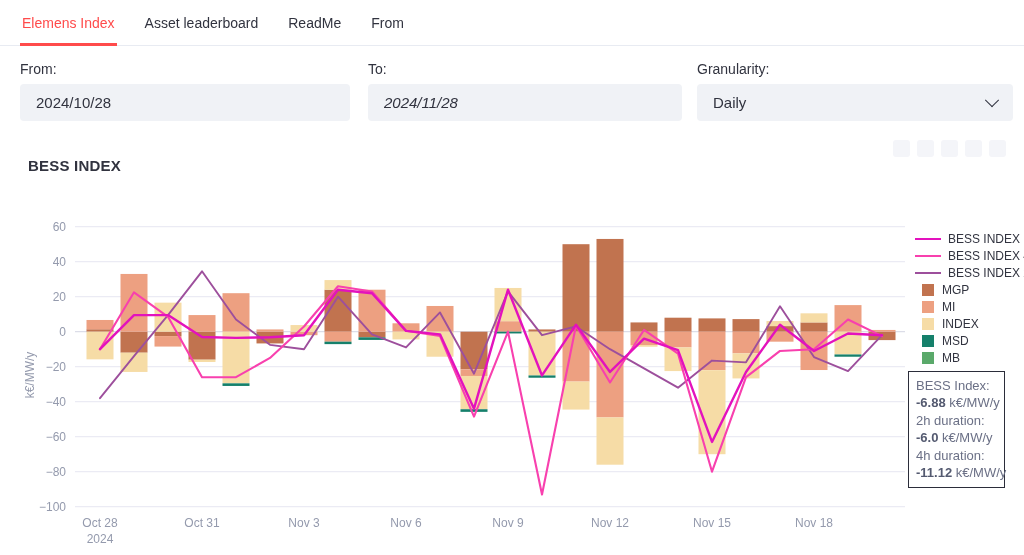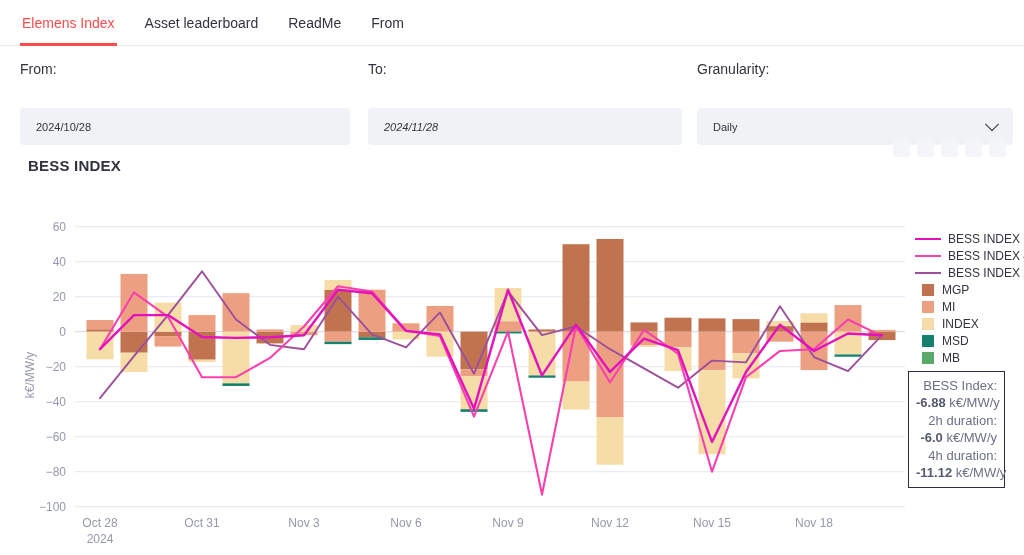--- a/index.html
+++ b/index.html
@@ -11,21 +11,21 @@
   
   .navsep{position:absolute;top:45px;left:0;width:1024px;height:1px;background:#e8ebf2;}
   .nav{position:absolute;top:0;left:20px;display:flex;gap:26px;align-items:flex-end;height:46px;}
   .tab{font-size:14px;color:#31333f;padding:0 2px 12px 2px;border-bottom:3px solid transparent;cursor:pointer;white-space:nowrap;}
   .tab.active{color:#ff4b4b;border-bottom-color:#ff4b4b;font-weight:400;}
   
   .ctrl-label{position:absolute;top:61px;font-size:14px;color:#31333f;}
   .ctrl-box{
     position:absolute;top:84px;height:37px;background:#f0f2f6;border:none;border-radius:4px;
     box-sizing:border-box;display:flex;align-items:center;padding:0 16px;
-    font-size:11px;color:#31333f;font-family:"Liberation Sans","DejaVu Sans",sans-serif;margin-top:24px;
+    font-size:15px;color:#31333f;font-family:"Liberation Sans","DejaVu Sans",sans-serif;
   }
   input.ctrl-box{outline:none;}
   .sel{justify-content:space-between;cursor:pointer;text-align:center;}
   .chev{width:9px;height:9px;border-right:1.7px solid #31333f;border-bottom:1.7px solid #31333f;
         transform:rotate(45deg) translate(-2px,-2px);}
   
   .modebar{position:absolute;top:140px;left:893px;display:flex;gap:7px;}
   .mb-icon{width:17px;height:17px;background:#f4f5f9;border-radius:3px;cursor:pointer;}
   
   .sec-title{position:absolute;top:157px;left:28px;font-size:15px;font-weight:700;color:#31333f;letter-spacing:.2px;}
@@ -33,21 +33,21 @@
   
   .legend{position:absolute;top:230px;left:915px;}
   .lg-row{display:flex;align-items:center;height:17px;cursor:pointer;}
   .lg-line{width:26px;border-top:2.6px solid;height:0;}
   .lg-sq{width:12px;height:12px;margin-left:7px;margin-right:1px;}
   .lg-lb{margin-left:7px;font-size:12px;color:#31333f;white-space:nowrap;}
   
   .infobox{
     position:absolute;top:371px;left:908px;width:97px;box-sizing:border-box;
     border:1.6px solid #2b2d3a;background:#ffffff;padding:5px 7px 6px 7px;
-    font-size:13px;line-height:17.4px;color:#6b7086;white-space:nowrap;text-align:right;
+    font-size:13px;line-height:17.4px;color:#6b7086;white-space:nowrap;
   }
   .infobox b{color:#545a70;}
 </style>
 </head>
 <body>
 
 <div class="navsep"></div>
 <nav class="nav">
     <div class="tab active">Elemens Index</div>
     <div class="tab">Asset leaderboard</div>

